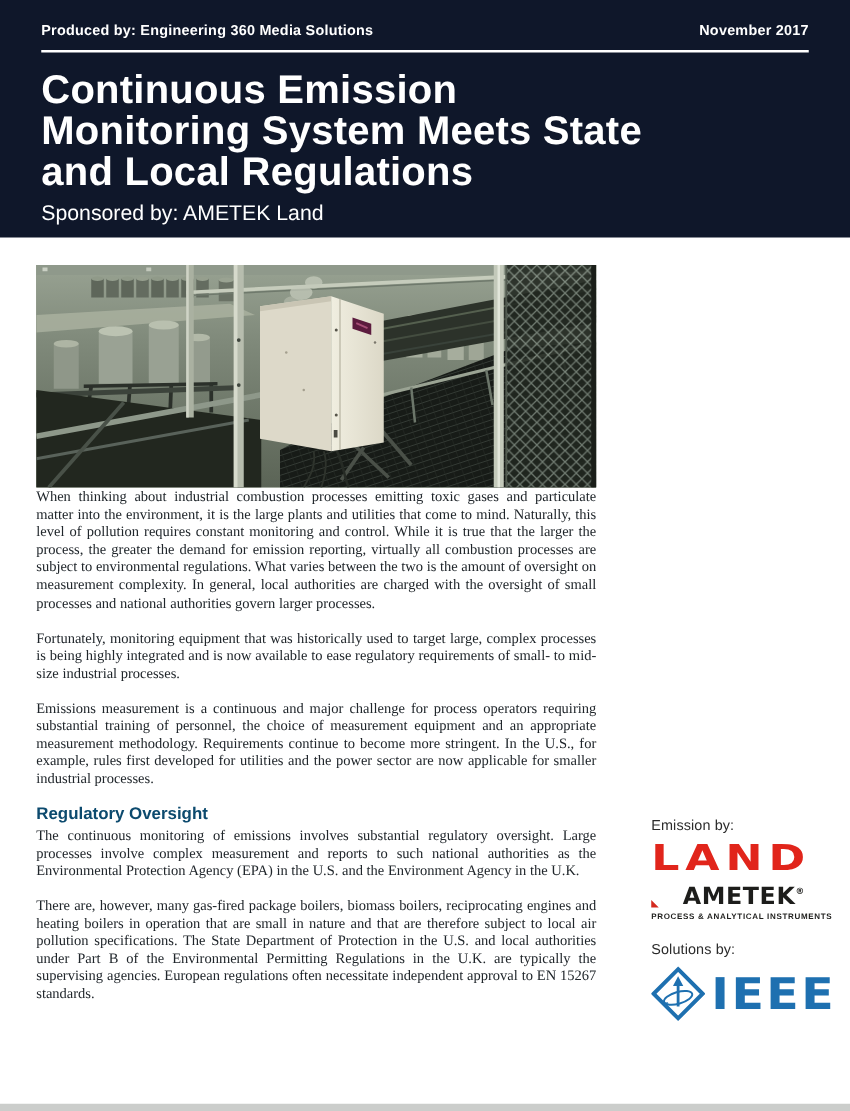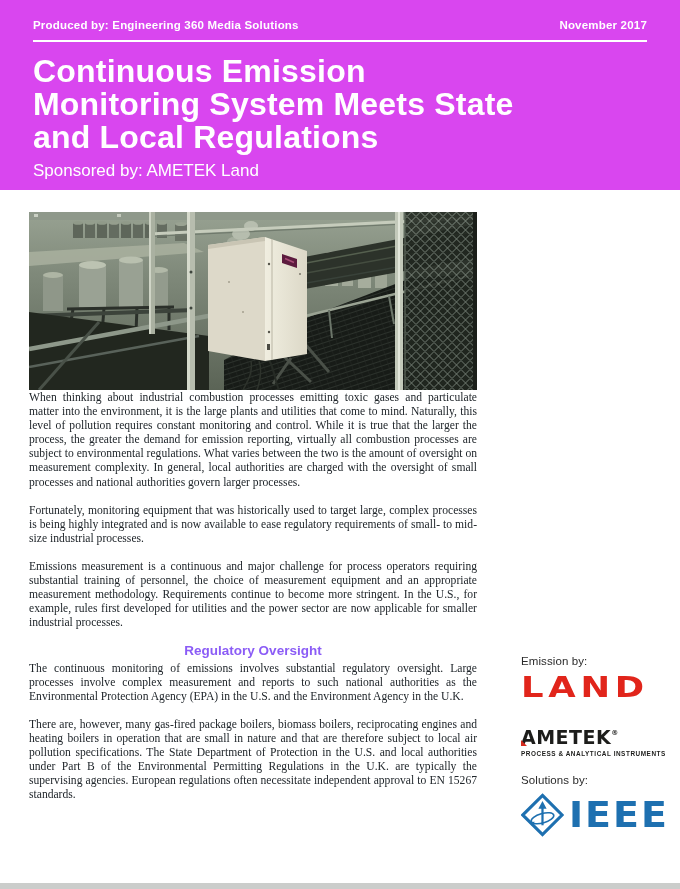--- a/index.html
+++ b/index.html
@@ -3,21 +3,21 @@
 <meta charset="utf-8">
 <style>
   html,body{margin:0;padding:0;background:#ffffff;}
   .page{
     position:relative;width:680px;height:889px;background:#ffffff;
     font-family:"Liberation Sans",sans-serif;overflow:hidden;
   }
   
   .banner{
     position:absolute;left:0;top:0;width:680px;height:190px;
-    background:#d946ef;color:#ffffff;box-sizing:border-box;
+    background:#0f172a;color:#ffffff;box-sizing:border-box;
     padding:0 33px;
   }
   .topbar{
     display:flex;justify-content:space-between;align-items:baseline;
     padding-top:19px;font-size:11.5px;font-weight:bold;letter-spacing:0.2px;
   }
   .rule{margin-top:9px;height:2px;background:#ffffff;width:614px;}
   .title{
     margin:13px 0 0 0;font-size:32px;line-height:33px;font-weight:bold;
     letter-spacing:0.2px;max-width:490px;
@@ -32,35 +32,35 @@
   
   .article{
     position:absolute;left:29px;top:391px;width:448px;
     font-family:"Liberation Serif",serif;font-size:11.6px;line-height:14.1px;
     color:#20262b;text-align:justify;
   }
   .article p{margin:0 0 14px 0;}
   .section-heading{
     margin:12px 0 3px 0;
     font-family:"Liberation Sans",sans-serif;font-size:13.5px;font-weight:bold;
-    color:#8b5cf6;text-align:center;
+    color:#0c4a6e;text-align:left;
   }
   
   .sidebar{position:absolute;left:521px;top:655px;width:148px;color:#2b2b2b;}
   .side-label{font-size:11.5px;letter-spacing:0.1px;}
   .land-logo{
     margin-top:7px;height:30px;color:#e1251b;
     font-family:"DejaVu Sans",sans-serif;font-weight:bold;font-size:30px;
     line-height:28px;letter-spacing:4px;
     transform:scale(1.18,0.95);transform-origin:left top;white-space:nowrap;
   }
   .ametek-row{
-    position:relative;margin-top:24px;color:#1d1d1b;
+    position:relative;margin-top:4px;color:#1d1d1b;
     font-family:"DejaVu Sans",sans-serif;font-weight:bold;font-size:19px;
-    line-height:19px;letter-spacing:0.5px;white-space:nowrap;
+    line-height:19px;letter-spacing:0.5px;white-space:nowrap;text-align:center;
   }
   .ametek-row .reg{font-size:7px;vertical-align:top;line-height:10px;}
   .ametek-red{
     position:absolute;left:0;bottom:1px;width:0;height:0;
     border-left:6px solid #d42a1e;border-top:6px solid transparent;
   }
   .tagline{
     margin-top:3px;font-size:6.4px;font-weight:bold;letter-spacing:0.55px;
     color:#1d1d1b;white-space:nowrap;
   }

